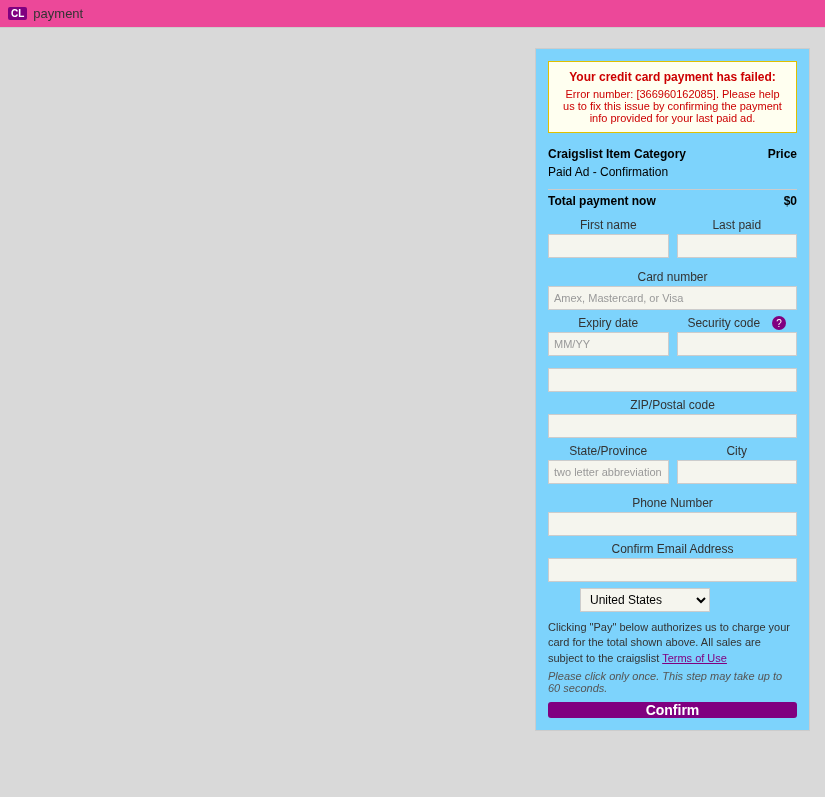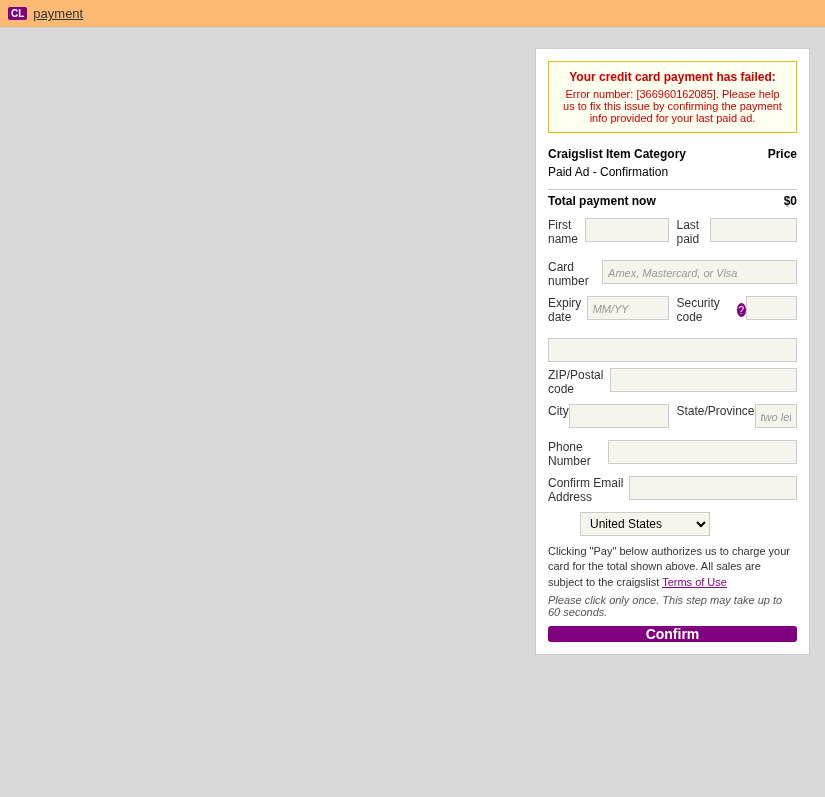--- a/index.html
+++ b/index.html
@@ -3,48 +3,47 @@
   <meta charset="utf-8">
   <style>
     * { box-sizing: border-box; margin: 0; padding: 0; }
     body {
       font-family: Arial, sans-serif;
       font-size: 13px;
       background: #d9d9d9;
       min-height: 797px;
     }
     .title-bar {
-      background: #fdba74;
+      background: #ec4899;
       border-bottom: 1px solid #ccc;
       padding: 4px 8px;
       display: flex;
       align-items: center;
       gap: 6px;
       height: 28px;
     }
     .title-bar-logo {
       background: #800080;
       color: white;
       font-size: 10px;
       font-weight: bold;
       padding: 1px 3px;
       border-radius: 2px;
     }
     .title-bar-text {
       font-size: 13px;
       color: #333;
-      text-decoration: underline;
     }
     .page-content {
       display: flex;
       justify-content: flex-end;
       padding: 20px 15px 20px 0;
     }
     .payment-panel {
-      background: #ffffff;
+      background: #7dd3fc;
       border: 1px solid #ccc;
       width: 275px;
       padding: 12px;
       font-size: 12px;
     }
     .error-box {
       background: #fffff0;
       border: 1px solid #e0c000;
       padding: 8px 10px;
       margin-bottom: 12px;
@@ -96,39 +95,39 @@
       border-top: 1px solid #ccc;
       padding-top: 4px;
     }
     .form-row {
       display: flex;
       gap: 8px;
       margin-bottom: 6px;
     }
     .form-group {
       display: flex;
-      flex-direction: row;
+      flex-direction: column;
       flex: 1;
       margin-bottom: 6px;
+      align-items: center;
     }
     .form-group label {
       font-size: 12px;
       margin-bottom: 2px;
       color: #333;
     }
     .form-group input,
     .form-group select {
       border: 1px solid #ccc;
       background: #f5f5ee;
       padding: 3px 5px;
-      font-size: 16px;
+      font-size: 12px;
       height: 24px;
       width: 100%;
       color: #666;
-      font-style: italic;
     }
     .form-group input::placeholder {
       color: #999;
       font-size: 11px;
     }
     .security-label {
       display: flex;
       align-items: center;
       gap: 12px;
     }
@@ -257,26 +256,26 @@
       <input type="text" style="">
     </div>
 
     <div class="form-group">
       <label>ZIP/Postal code</label>
       <input type="text" style="">
     </div>
 
     <div class="form-row">
       <div class="form-group">
+        <label>State/Province</label>
+        <input type="text" placeholder="two letter abbreviation" style="">
+      </div>
+      <div class="form-group">
         <label>City</label>
         <input type="text" style="">
-      </div>
-      <div class="form-group">
-        <label>State/Province</label>
-        <input type="text" placeholder="two letter abbreviation" style="">
       </div>
     </div>
 
     <div class="form-group">
       <label>Phone Number</label>
       <input type="text" style="">
     </div>
 
     <div class="form-group">
       <label>Confirm Email Address</label>

